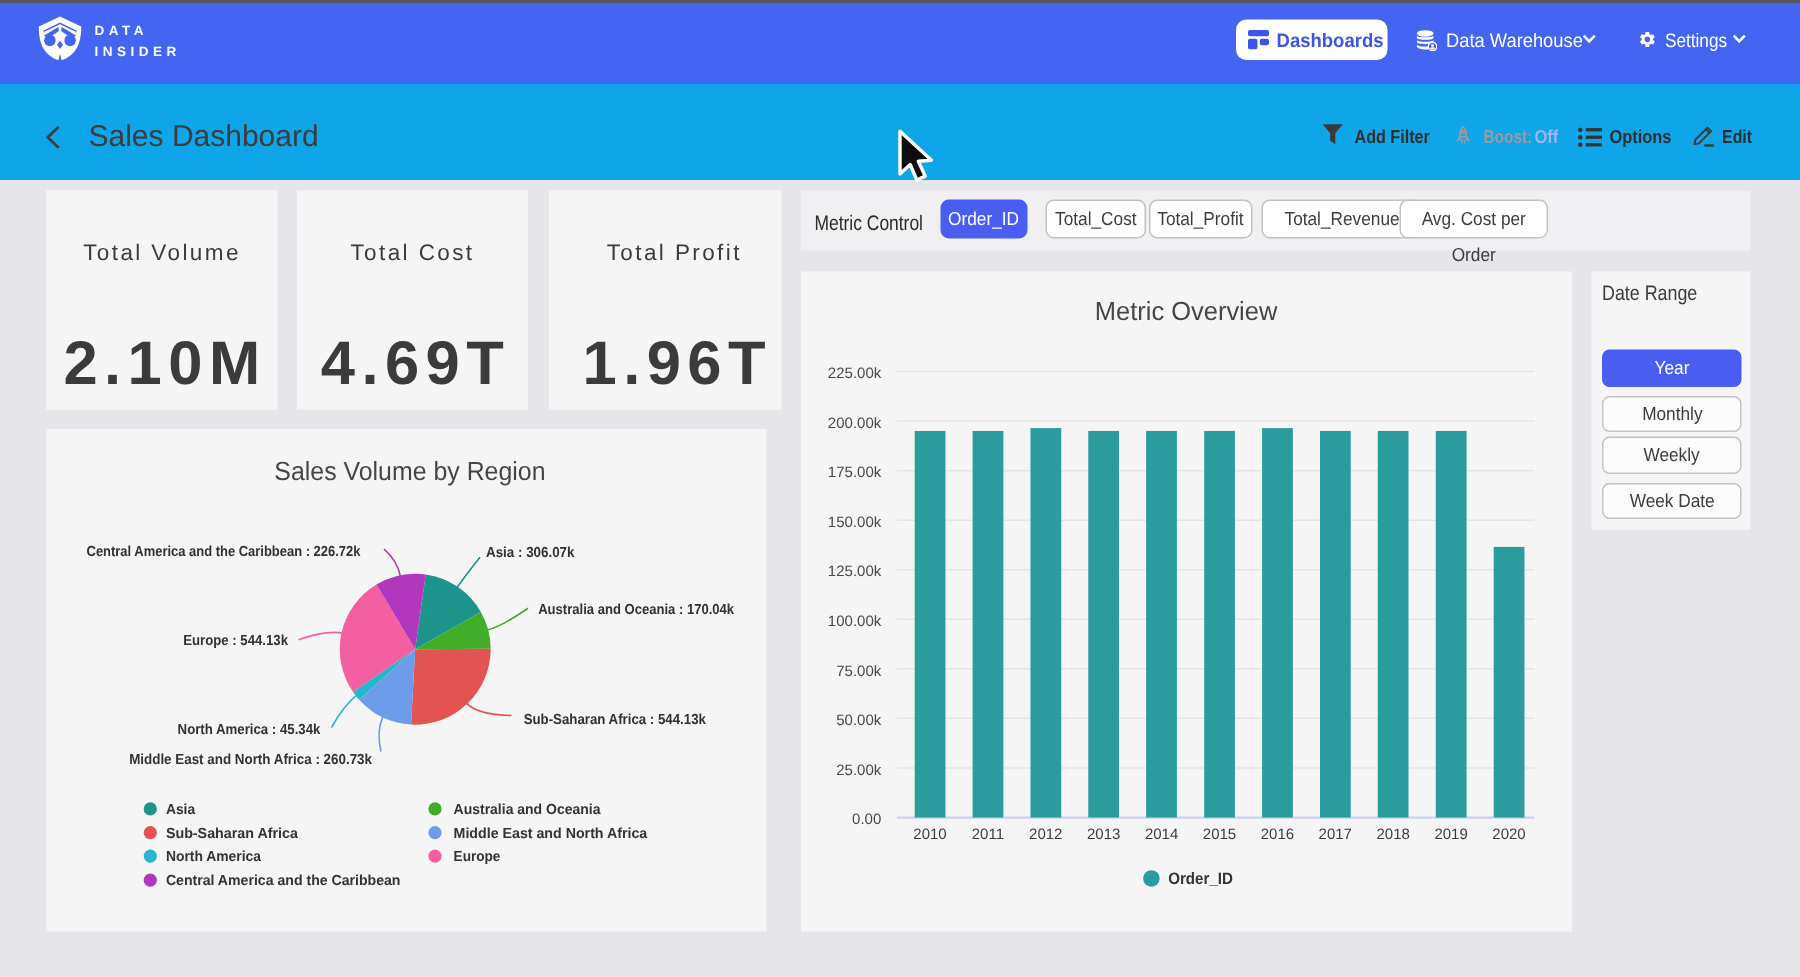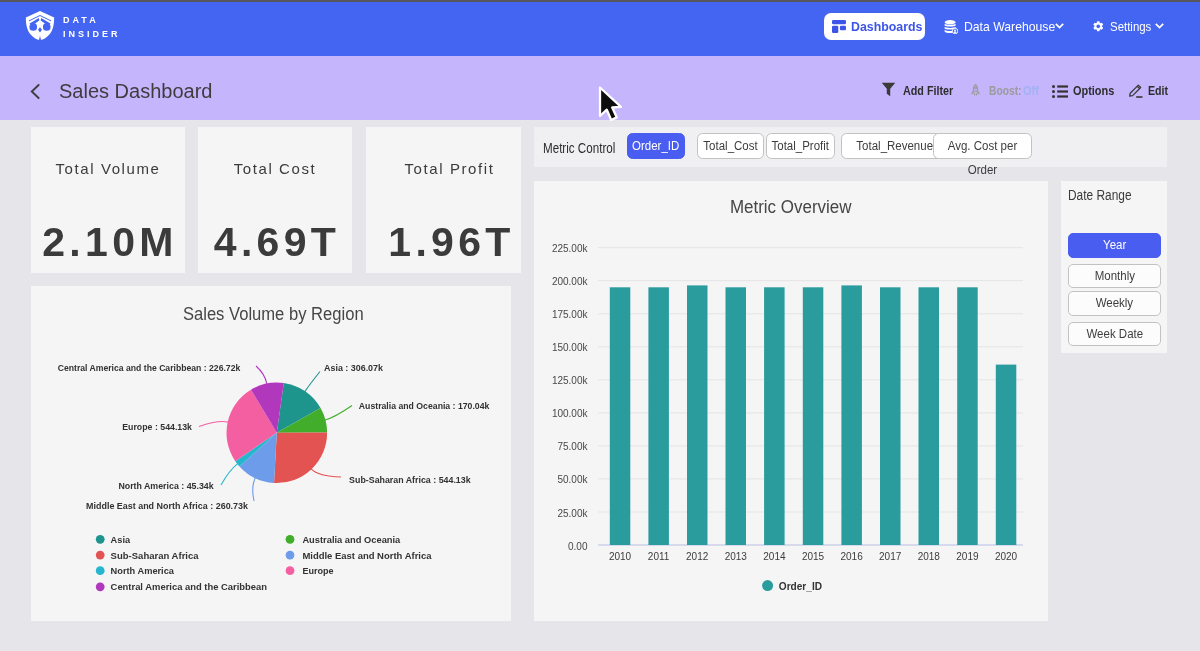--- a/index.html
+++ b/index.html
@@ -4,21 +4,21 @@
 <style>
 * { margin:0; padding:0; box-sizing:border-box; }
 html,body { width:1200px; height:651px; overflow:hidden; }
 body { font-family:"Liberation Sans", sans-serif; background:#e6e5ea; position:relative; }
 .abs { position:absolute; }
 .sx { transform-origin:0 50%; display:inline-block; white-space:nowrap; }
 .card { position:absolute; background:#f6f5f6; }
 #nav { position:absolute; left:0; top:0; width:1200px; height:56px; background:#4365f1; }
 .nvtxt { position:absolute; color:#fff; font-size:13px; line-height:13px; white-space:nowrap; top:19.8px; }
 .logotxt { position:absolute; color:#fff; font-size:9px; font-weight:bold; letter-spacing:3px; line-height:9px; }
-#header { position:absolute; left:0; top:56px; width:1200px; height:64px; background:#c4b5fd; }
+#header { position:absolute; left:0; top:56px; width:1200px; height:64px; background:#0ea5e9; }
 .hbtn { position:absolute; font-size:12.5px; line-height:12.5px; font-weight:bold; color:#2e2e2e; white-space:nowrap; }
 .hbtn, .htop { top:84.5px; }
 .kpi { position:absolute; top:127px; width:154px; height:146px; background:#f6f5f6; text-align:center; }
 .kpi .t { margin-top:32.5px; font-size:15px; letter-spacing:1.6px; color:#3b3b3b; }
 .kpi .v { margin-top:42px; font-size:41px; font-weight:bold; color:#3b3b3b; letter-spacing:4.3px; text-indent:4px; }
 #mbar { position:absolute; left:534px; top:126.5px; width:633px; height:40.5px; background:#f0eff1; }
 .mbtn { position:absolute; top:132.5px; height:26.5px; border-radius:5.5px; border:1px solid #c2c2c2; background:#fff; color:#3d3d3d; font-size:12.5px; line-height:24px; text-align:center; }
 .mbtn span { display:inline-block; transform:scaleX(0.92); }
 .mbtn.sel { background:#4a5df1; border-color:#4a5df1; color:#fff; }
 .dbtn { position:absolute; left:1068px; width:93px; height:24.5px; border-radius:5px; border:1px solid #c2c2c2; background:#fcfcfd; color:#3d3d3d; font-size:12.5px; line-height:22px; text-align:center;margin-top:24px; }

